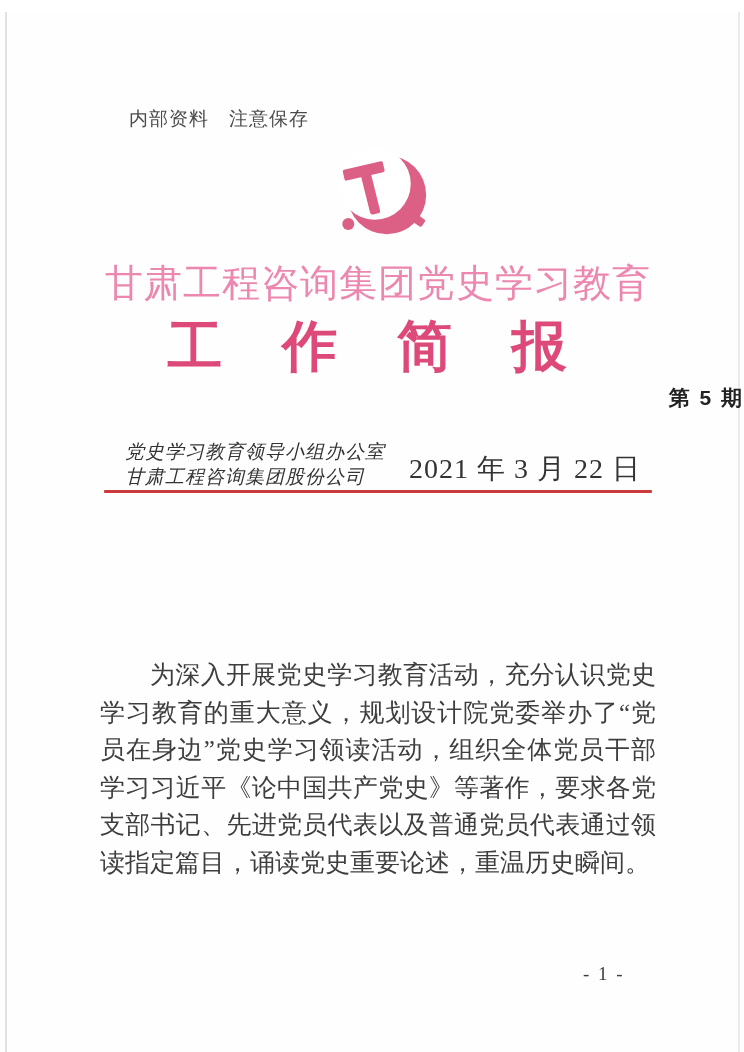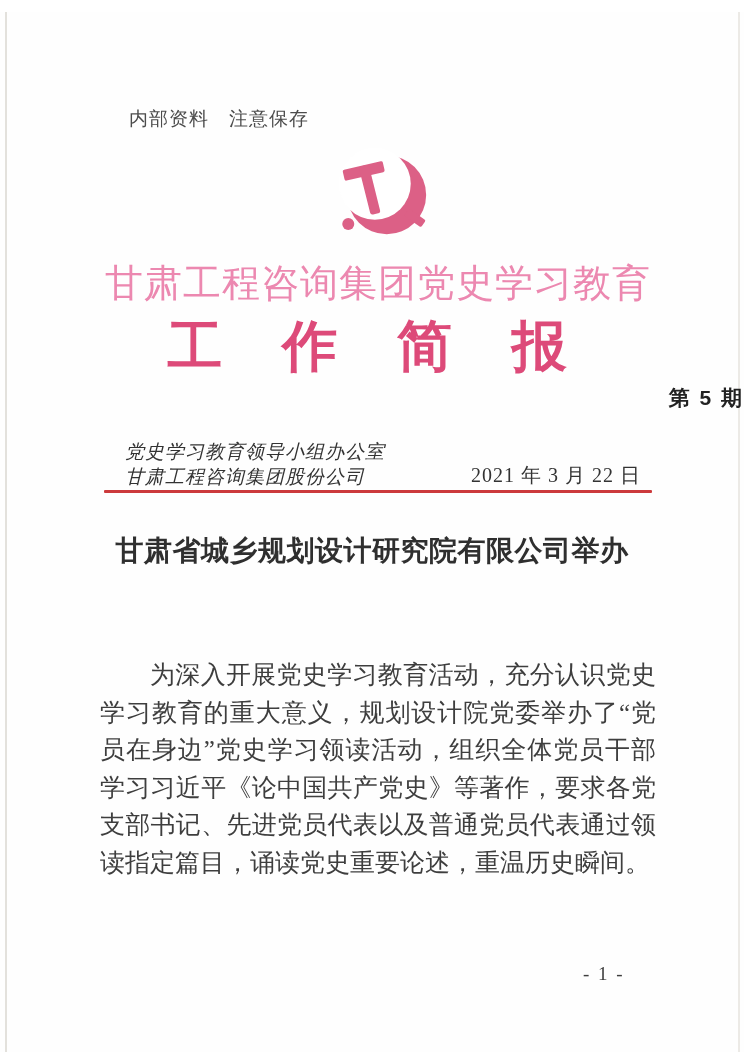--- a/index.html
+++ b/index.html
@@ -38,22 +38,22 @@
   .issue{
     position:absolute;left:0;top:372px;width:744px;text-align:right;
     font-family:"Liberation Sans","DejaVu Sans",sans-serif;
     font-size:21px;font-weight:bold;color:#222;letter-spacing:2px;
   }
   .issuer{
     position:absolute;left:125px;top:427px;
     font-size:19px;line-height:25px;color:#333;font-style:italic;letter-spacing:1px;
   }
   .date{
-    position:absolute;right:103px;top:450px;
-    font-size:20px;color:#333;letter-spacing:1px;
+    position:absolute;right:103px;top:438px;
+    font-size:28px;color:#333;letter-spacing:1px;
   }
   .rule{
     position:absolute;left:104px;top:478px;width:548px;height:3px;
     background:var(--rule-red);border-radius:1px;
   }
   .article-title{
     position:absolute;left:0;top:518px;width:744px;text-align:center;
     font-size:28px;font-weight:700;line-height:42px;color:#2f2f2f;letter-spacing:0.5px;
   }
   .body-text{
@@ -102,21 +102,20 @@
   <div class="issuer">
     <div>党史学习教育领导小组办公室</div>
     <div>甘肃工程咨询集团股份公司</div>
   </div>
 
   <div class="date">2021 年 3 月 22 日</div>
 
   <div class="rule"></div>
 
   <div class="article-title">
-    <div>甘肃省城乡规划设计研究院有限公司举办</div>
   </div>
 
   <div class="body-text">
     <p>为深入开展党史学习教育活动，充分认识党史学习教育的重大意义，规划设计院党委举办了“党员在身边”党史学习领读活动，组织全体党员干部学习习近平《论中国共产党史》等著作，要求各党支部书记、先进党员代表以及普通党员代表通过领读指定篇目，诵读党史重要论述，重温历史瞬间。</p>
   </div>
 
   <div class="page-number">- 1 -</div>
 </div>
 
 </body></html>

